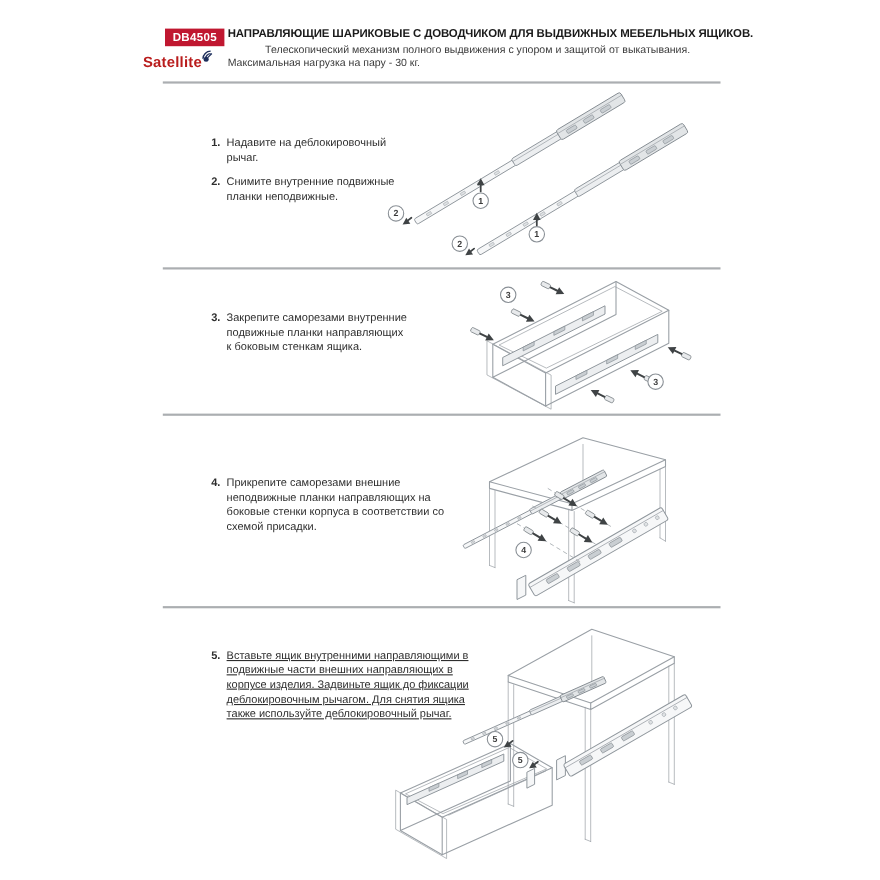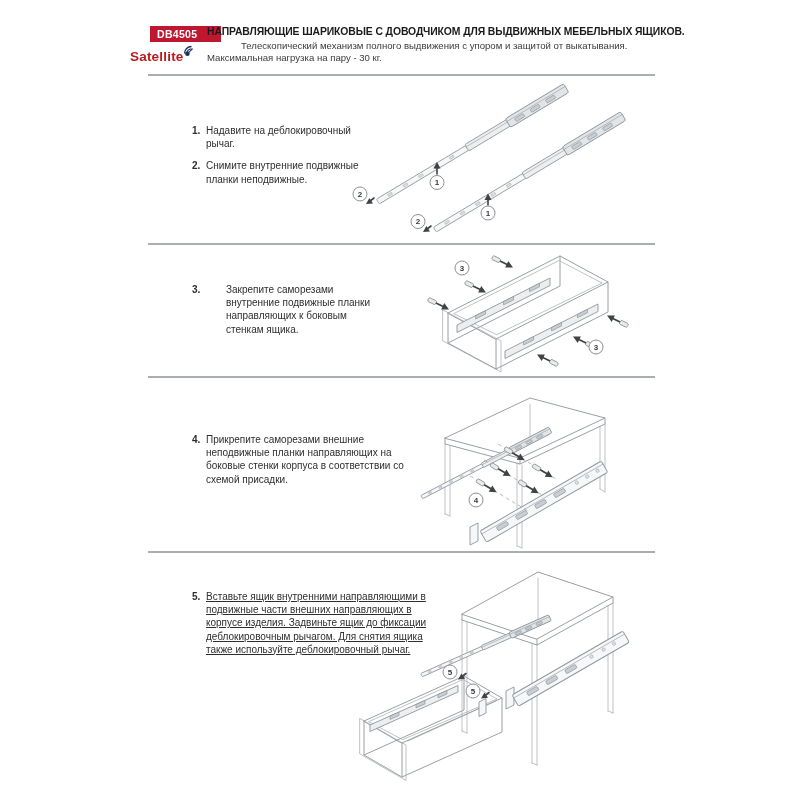--- a/index.html
+++ b/index.html
@@ -1,20 +1,20 @@
 <!DOCTYPE html>
 <html><head>
 <meta charset="utf-8">
 <style>
   html,body{margin:0;padding:0;background:#fff;}
   .page{position:relative;width:800px;height:800px;background:#ffffff;overflow:hidden;
         font-family:"Liberation Sans",sans-serif;color:#2e2e2e;}
   
   .badge{position:absolute;left:150px;top:26px;background:#c01730;color:#fff;
-         font-size:10.5px;font-weight:bold;padding:2px 24px 2px 7px;letter-spacing:.3px;}
+         font-size:10.5px;font-weight:bold;padding:2px 7px 2px 7px;letter-spacing:.3px;}
   .brand{position:absolute;left:130px;top:49px;font-size:13.5px;font-weight:bold;
          color:#b91c1c;letter-spacing:.2px;}
   .brand svg{position:absolute;right:-14px;top:-5px;}
   .doc-title{position:absolute;left:207px;top:26px;font-size:10.4px;font-weight:bold;
              color:#1a1a1a;white-space:nowrap;letter-spacing:-0.1px;text-align:right;}
   .doc-sub1{position:absolute;left:207px;top:40px;font-size:9.6px;color:#3a3a3a;white-space:nowrap;margin-left:34px;}
   .doc-sub2{position:absolute;left:207px;top:52px;font-size:9.6px;color:#3a3a3a;white-space:nowrap;}
   .hr{position:absolute;left:148px;width:507px;height:2px;background:#abaeb1;}
   
   .stepblock{position:absolute;font-size:10px;line-height:1.32;color:#2e2e2e;}
@@ -74,21 +74,21 @@
     </div>
     <div class="step">
       <span class="num">2.</span>
       <span class="txt" style="max-width:160px;">Снимите внутренние подвижные планки неподвижные.</span>
     </div>
   </div>
 
   <div class="stepblock" style="left:192px;top:283px;width:185px;">
     <div class="step">
       <span class="num">3.</span>
-      <span class="txt" style="max-width:165px;margin-left:20px;">Закрепите саморезами внутренние подвижные планки направляющих к боковым стенкам ящика.</span>
+      <span class="txt" style="max-width:165px;">Закрепите саморезами внутренние подвижные планки направляющих к боковым стенкам ящика.</span>
     </div>
   </div>
 
   <div class="stepblock" style="left:192px;top:433px;width:225px;">
     <div class="step">
       <span class="num">4.</span>
       <span class="txt" style="max-width:205px;">Прикрепите саморезами внешние неподвижные планки направляющих на боковые стенки корпуса в соответствии со схемой присадки.</span>
     </div>
   </div>
 

